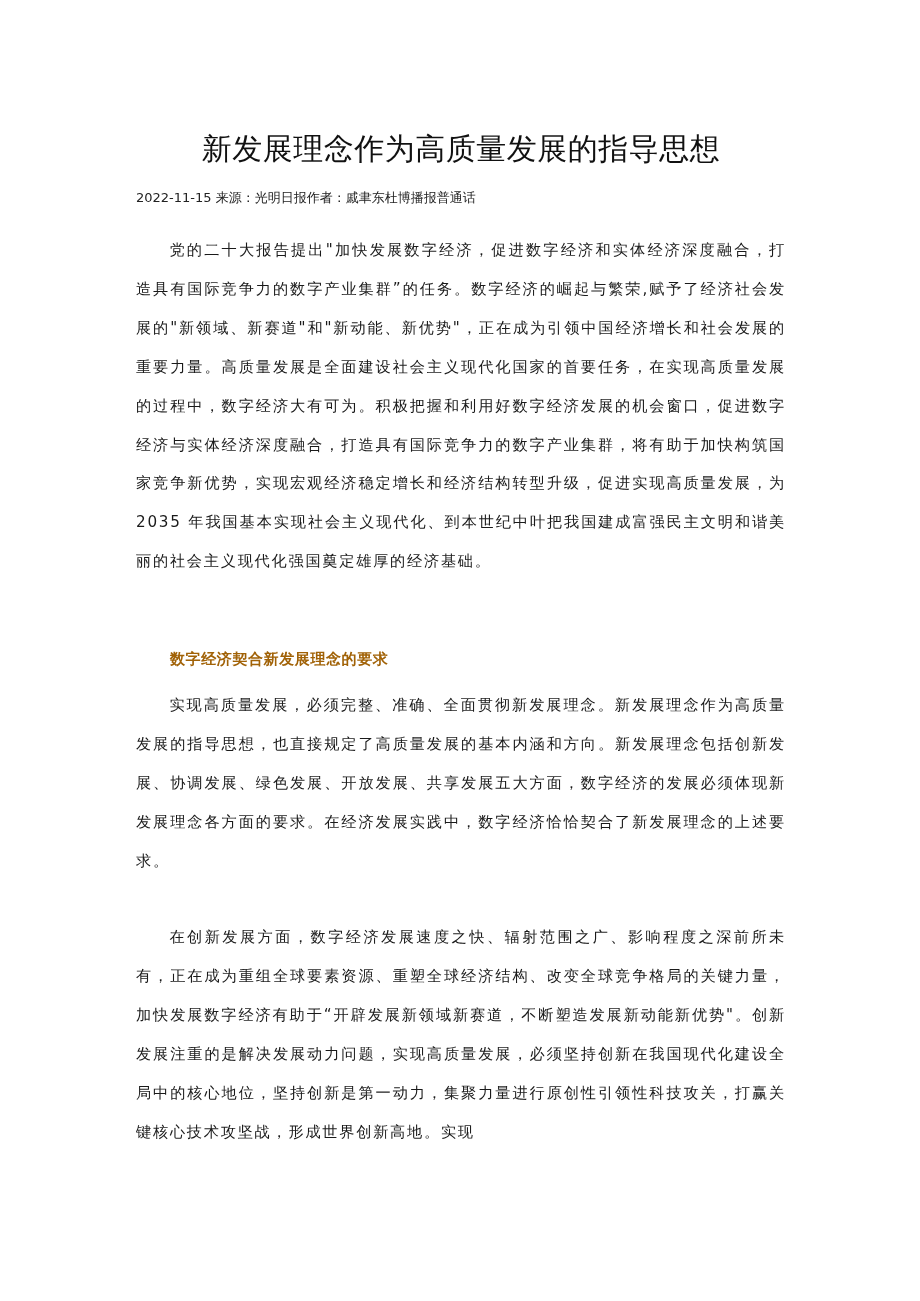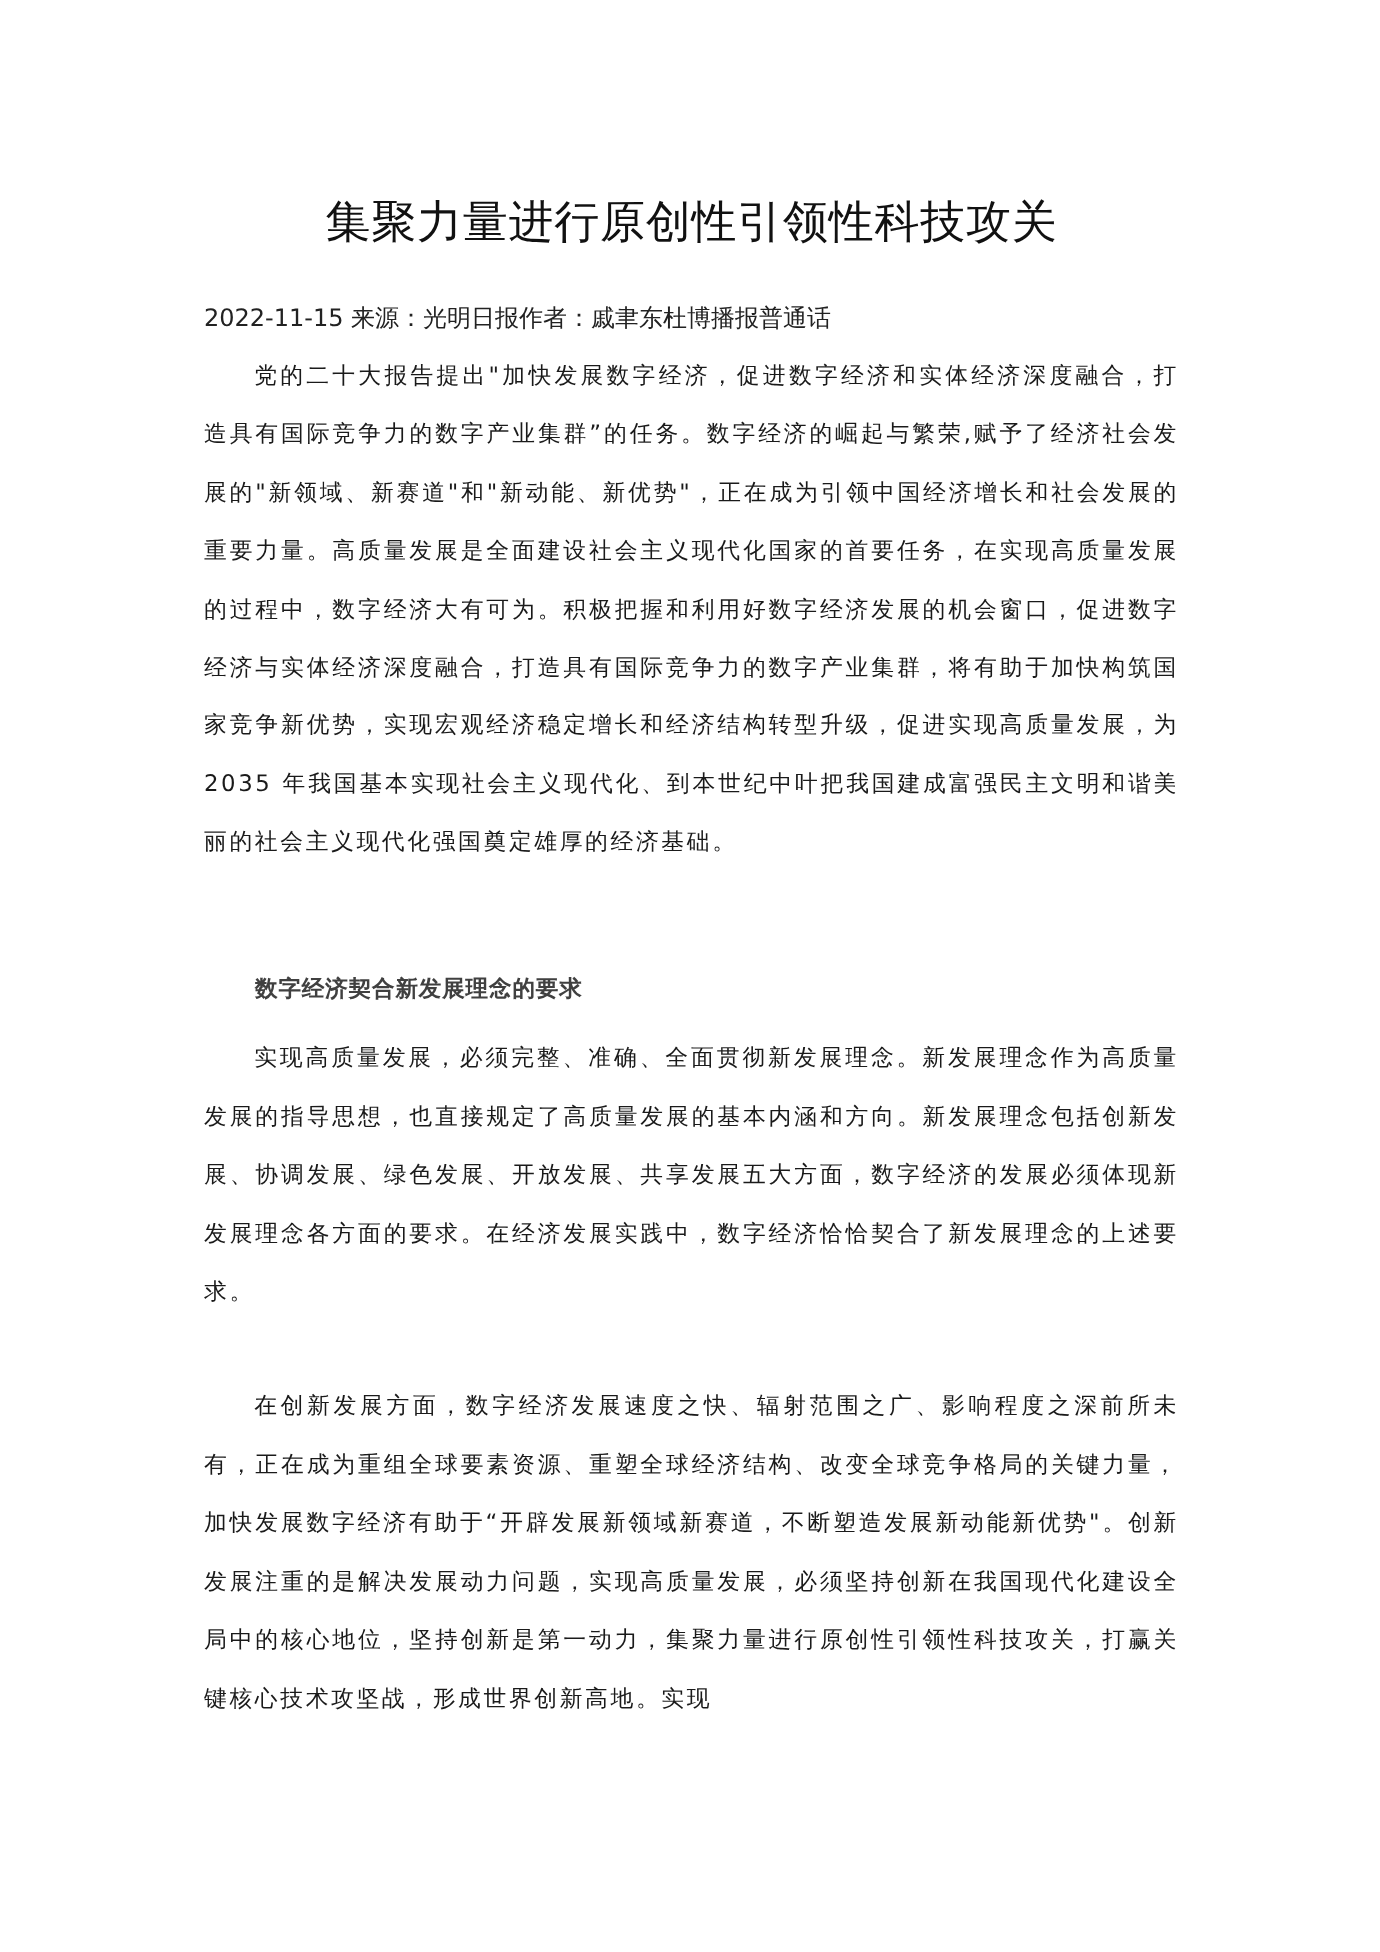--- a/index.html
+++ b/index.html
@@ -30,22 +30,22 @@
     font-size: 30px;
     line-height: 46px;
     font-weight: normal;
     color: #111;
     margin: 0;
     letter-spacing: 0.5px;
   }
   .meta {
     position: absolute;
     left: 0;
-    top: 204px;
-    font-size: 16px;
+    top: 190px;
+    font-size: 13px;
     line-height: 16px;
     color: #222;
     white-space: nowrap;
   }
   .para {
     position: absolute;
     left: 0;
     width: 650px;
     font-size: 15.2px;
     line-height: 38.9px;
@@ -54,34 +54,34 @@
     letter-spacing: 1.75px;
     margin: 0;
     color: #1a1a1a;
   }
   .heading {
     position: absolute;
     left: 34px;
     font-size: 15px;
     line-height: 20px;
     font-weight: bold;
-    color: #404040;
+    color: #a16207;
     margin: 0;
     letter-spacing: 0.6px;
   }
   #p1 { top: 231px; }
   #h1 { top: 649px; }
   #p2 { top: 686px; }
   #p3 { top: 918px; }
 </style>
 </head>
 <body>
 
 <div class="page">
-  <h1 class="title">集聚力量进行原创性引领性科技攻关</h1>
+  <h1 class="title">新发展理念作为高质量发展的指导思想</h1>
   <div class="meta">2022-11-15 来源：光明日报作者：戚聿东杜博播报普通话</div>
 
   <p class="para" id="p1">党的二十大报告提出"加快发展数字经济，促进数字经济和实体经济深度融合，打造具有国际竞争力的数字产业集群”的任务。数字经济的崛起与繁荣,赋予了经济社会发展的"新领域、新赛道"和"新动能、新优势"，正在成为引领中国经济增长和社会发展的重要力量。高质量发展是全面建设社会主义现代化国家的首要任务，在实现高质量发展的过程中，数字经济大有可为。积极把握和利用好数字经济发展的机会窗口，促进数字经济与实体经济深度融合，打造具有国际竞争力的数字产业集群，将有助于加快构筑国家竞争新优势，实现宏观经济稳定增长和经济结构转型升级，促进实现高质量发展，为 2035 年我国基本实现社会主义现代化、到本世纪中叶把我国建成富强民主文明和谐美丽的社会主义现代化强国奠定雄厚的经济基础。</p>
 
   <h2 class="heading" id="h1">数字经济契合新发展理念的要求</h2>
 
   <p class="para" id="p2">实现高质量发展，必须完整、准确、全面贯彻新发展理念。新发展理念作为高质量发展的指导思想，也直接规定了高质量发展的基本内涵和方向。新发展理念包括创新发展、协调发展、绿色发展、开放发展、共享发展五大方面，数字经济的发展必须体现新发展理念各方面的要求。在经济发展实践中，数字经济恰恰契合了新发展理念的上述要求。</p>
 
   <p class="para" id="p3">在创新发展方面，数字经济发展速度之快、辐射范围之广、影响程度之深前所未有，正在成为重组全球要素资源、重塑全球经济结构、改变全球竞争格局的关键力量，加快发展数字经济有助于“开辟发展新领域新赛道，不断塑造发展新动能新优势"。创新发展注重的是解决发展动力问题，实现高质量发展，必须坚持创新在我国现代化建设全局中的核心地位，坚持创新是第一动力，集聚力量进行原创性引领性科技攻关，打赢关键核心技术攻坚战，形成世界创新高地。实现</p>
 </div>

